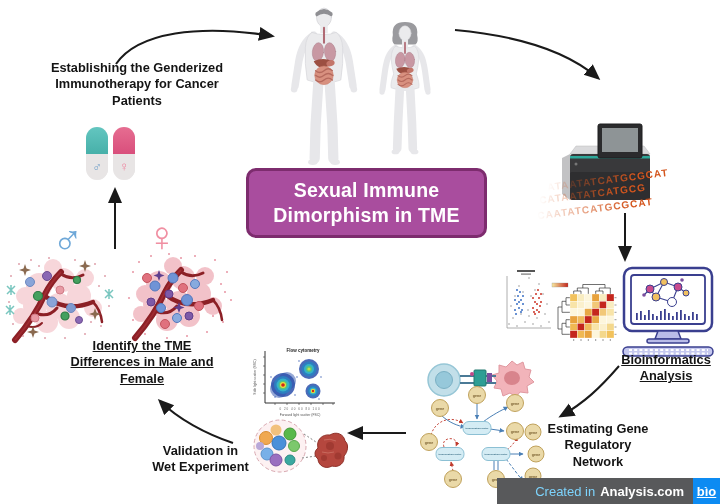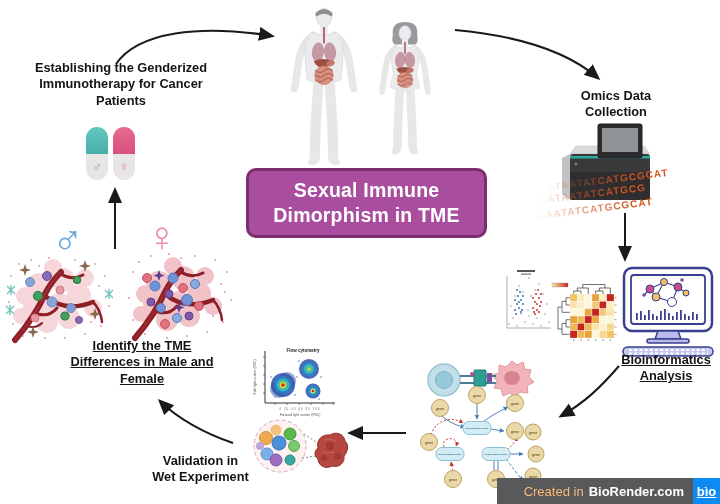--- a/index.html
+++ b/index.html
@@ -24,21 +24,21 @@
   #cap-f .cap-bottom{color:#ee7f9b;}
   .big-symbol{position:absolute;font-size:42px;font-weight:700;line-height:1;}
   #sym-male{left:52px;top:218px;color:#6fa8d8;}
   #sym-female{left:146px;top:216px;color:#f08fa2;}
   .dna-row{position:absolute;font-weight:700;font-size:10px;letter-spacing:1px;color:#d4561e;
            transform:rotate(-7deg);transform-origin:right center;white-space:nowrap;
            -webkit-mask-image:linear-gradient(90deg,transparent 0%,#000 50%);
            mask-image:linear-gradient(90deg,transparent 0%,#000 50%);}
   #watermark{position:absolute;left:497px;top:478px;width:223px;height:26px;background:#58595b;
              display:flex;align-items:center;justify-content:flex-end;color:#fff;font-size:13px;}
-  #watermark .prefix{font-weight:400;color:#fdba74;margin-right:5px;}
+  #watermark .prefix{font-weight:400;color:#7dd3fc;margin-right:5px;}
   #watermark .brand{font-weight:700;}
   #wm-logo{width:27px;height:26px;background:#0d8bf2;display:flex;align-items:center;
            justify-content:center;font-weight:700;font-size:13px;color:#fff;margin-left:9px;text-decoration:underline;}
 </style>
 </head>
 <body>
 
 <div id="canvas">
 
   <svg class="abs" style="left:0;top:0" width="720" height="504" viewBox="0 0 720 504">
@@ -56,21 +56,21 @@
       <path d="M233 443 C 206 434, 178 419, 160 401" marker-end="url(#ah)"></path>
       <path d="M115 249 L115 190" marker-end="url(#ah)"></path>
     </g>
   </svg>
 
   <div id="title-box">
     <div class="t">Sexual Immune
 Dimorphism in TME</div>
   </div>
 
-  <div class="label" style="left:12px;top:60px;width:218px;">Establishing the Genderized
+  <div class="label" style="left:28px;top:60px;width:218px;">Establishing the Genderized
 Immunotherapy for Cancer
 Patients</div>
   <div class="capsule" id="cap-m" style="left:86px;top:127px;">
     <div class="cap-top"></div>
     <div class="cap-bottom">
         <span>♂</span>
       </div>
   </div>
   <div class="capsule" id="cap-f" style="left:113px;top:127px;">
     <div class="cap-top"></div>
@@ -119,22 +119,20 @@
       <path d="M45 26 V38" stroke="#b06a74" stroke-width="2"></path>
       <ellipse cx="39.5" cy="46" rx="5.5" ry="9" fill="#c898a3" stroke="#aa7f8c" stroke-width="0.5" transform="rotate(6 39.5 46)"></ellipse>
       <ellipse cx="50.5" cy="46" rx="5.5" ry="9" fill="#c898a3" stroke="#aa7f8c" stroke-width="0.5" transform="rotate(-6 50.5 46)"></ellipse>
       <path d="M35 56 Q44 52 53 56 Q51 62 42 62 Q37 61 35 56 Z" fill="#9c4f42"></path>
       <ellipse cx="51" cy="58" rx="4" ry="2.8" fill="#c4766a" transform="rotate(-20 51 58)"></ellipse>
       <circle cx="45" cy="69" r="9" fill="#d8907f" stroke="#c47868" stroke-width="0.5"></circle>
       <path d="M37 64 q4 3.6 8 0 q4 -3.6 8 0 M37 69 q4 3.6 8 0 q4 -3.6 8 0 M37 74 q4 3.6 8 0 q4 -3.6 8 0" stroke="#b5695d" stroke-width="1.3" fill="none"></path>
     </g>
   </svg>
 
-  <div class="label" style="left:558px;top:88px;width:116px;">Omics Data
-Collection</div>
   <svg class="abs" style="left:552px;top:120px" width="112" height="88" viewBox="0 0 112 88">
     <polygon points="24,26 92,26 98,34 18,34" fill="#dadadc" stroke="#b8b8ba" stroke-width="0.5"></polygon>
     <polygon points="10,38 18,34 18,80 10,74" fill="#c2c2c4"></polygon>
     <rect x="18" y="34" width="80" height="46" rx="3" fill="#39393b"></rect>
     <rect x="18" y="36" width="80" height="2.5" fill="#2ea89a"></rect>
     <rect x="18" y="52" width="80" height="28" rx="2" fill="#2e2e30"></rect>
     <rect x="46" y="4" width="44" height="34" rx="2" fill="#2b2b2d" stroke="#1e1e20"></rect>
     <rect x="50" y="8" width="36" height="24" fill="#8e9496"></rect>
     <circle cx="24" cy="44" r="1.5" fill="#777"></circle>
   </svg>
@@ -367,20 +365,23 @@
         <rect x="16" y="63.5" width="28" height="13" rx="6"></rect>
         <rect x="62" y="63.5" width="28" height="13" rx="6"></rect>
       </g>
       <g font-size="2.5" fill="#3a6e86" text-anchor="middle" font-weight="bold">
         <text x="57" y="44.8">transcription factor</text>
         <text x="30" y="70.8">transcription factor</text>
         <text x="76" y="70.8">transcription factor</text>
       </g>
     </g>
   </svg>
+  <div class="label" style="left:528px;top:421px;width:140px;">Estimating Gene
+Regulatory
+Network</div>
 
   <svg class="abs" style="left:249px;top:343px" width="92" height="78" viewBox="0 0 92 78">
     <rect x="0" y="0" width="92" height="78" fill="#fff"></rect>
     <text x="54" y="9" font-size="4.5" font-weight="bold" fill="#222" text-anchor="middle">Flow cytometry</text>
     <path d="M16 8 V60 M16 60 H86" stroke="#333" stroke-width="1" fill="none"></path>
     <g stroke="#333" stroke-width="0.6">
       <path d="M26 60 v2 M38 60 v2 M50 60 v2 M62 60 v2 M74 60 v2 M84 60 v2"></path>
       <path d="M14 14 h2 M14 23 h2 M14 32 h2 M14 41 h2 M14 50 h2"></path>
     </g>
     <text x="51" y="66.5" font-size="3" fill="#666" text-anchor="middle" letter-spacing="1">0    20    40    60    80    100</text>
@@ -427,21 +428,21 @@
     <circle cx="24" cy="44" r="6" fill="#9a6fc0" stroke="#7e54a4"></circle>
     <circle cx="38" cy="44" r="5" fill="#3aa8a0" stroke="#2c8a82"></circle>
     <circle cx="8" cy="30" r="4" fill="#b8a8d8"></circle>
     <path d="M52 18 L64 26 M50 42 L64 40" stroke="#666" stroke-width="0.8" stroke-dasharray="2 2"></path>
     <path d="M66 32 C64 24 70 18 78 19 C84 15 92 18 93 25 C97 28 96 36 92 40 C93 47 87 52 80 50 C73 54 66 49 66 43 C62 40 62 35 66 32 Z" fill="#b5473e" stroke="#8f3028"></path>
     <circle cx="78" cy="30" r="4" fill="#8f3028" opacity="0.55"></circle>
     <circle cx="86" cy="40" r="3.5" fill="#8f3028" opacity="0.55"></circle>
     <circle cx="72" cy="42" r="3" fill="#8f3028" opacity="0.55"></circle>
     <path d="M72 24 Q78 22 84 25 M70 36 Q76 38 82 36" stroke="#c86a5e" stroke-width="1" fill="none"></path>
   </svg>
-  <div class="label" style="left:118px;top:453px;width:165px;">Validation in
+  <div class="label" style="left:118px;top:443px;width:165px;">Validation in
 Wet Experiment</div>
 
   <div class="big-symbol" id="sym-male">♂</div>
   <div class="big-symbol" id="sym-female">♀</div>
   <svg class="abs" style="left:5px;top:252px" width="110" height="92" viewBox="0 0 110 92">
     <g fill="#f0aeb6" opacity="0.5">
       <circle cx="34" cy="34" r="13"></circle>
         <circle cx="58" cy="28" r="12"></circle>
         <circle cx="74" cy="44" r="12"></circle>
         <circle cx="54" cy="54" r="13"></circle>
@@ -566,17 +567,17 @@
         <circle cx="88" cy="66" r="1"></circle>
         <circle cx="100" cy="42" r="1"></circle>
     </g>
   </svg>
   <div class="label" style="left:36px;top:338px;width:212px;text-decoration:underline;">Identify the TME
 Differences in Male and
 Female</div>
 
   <div id="watermark">
     <span class="prefix">Created in</span>
-    <span class="brand">BioRender.com</span>
+    <span class="brand">Analysis.com</span>
     <div id="wm-logo">bìo</div>
   </div>
 
 </div>
 
 </body></html>

